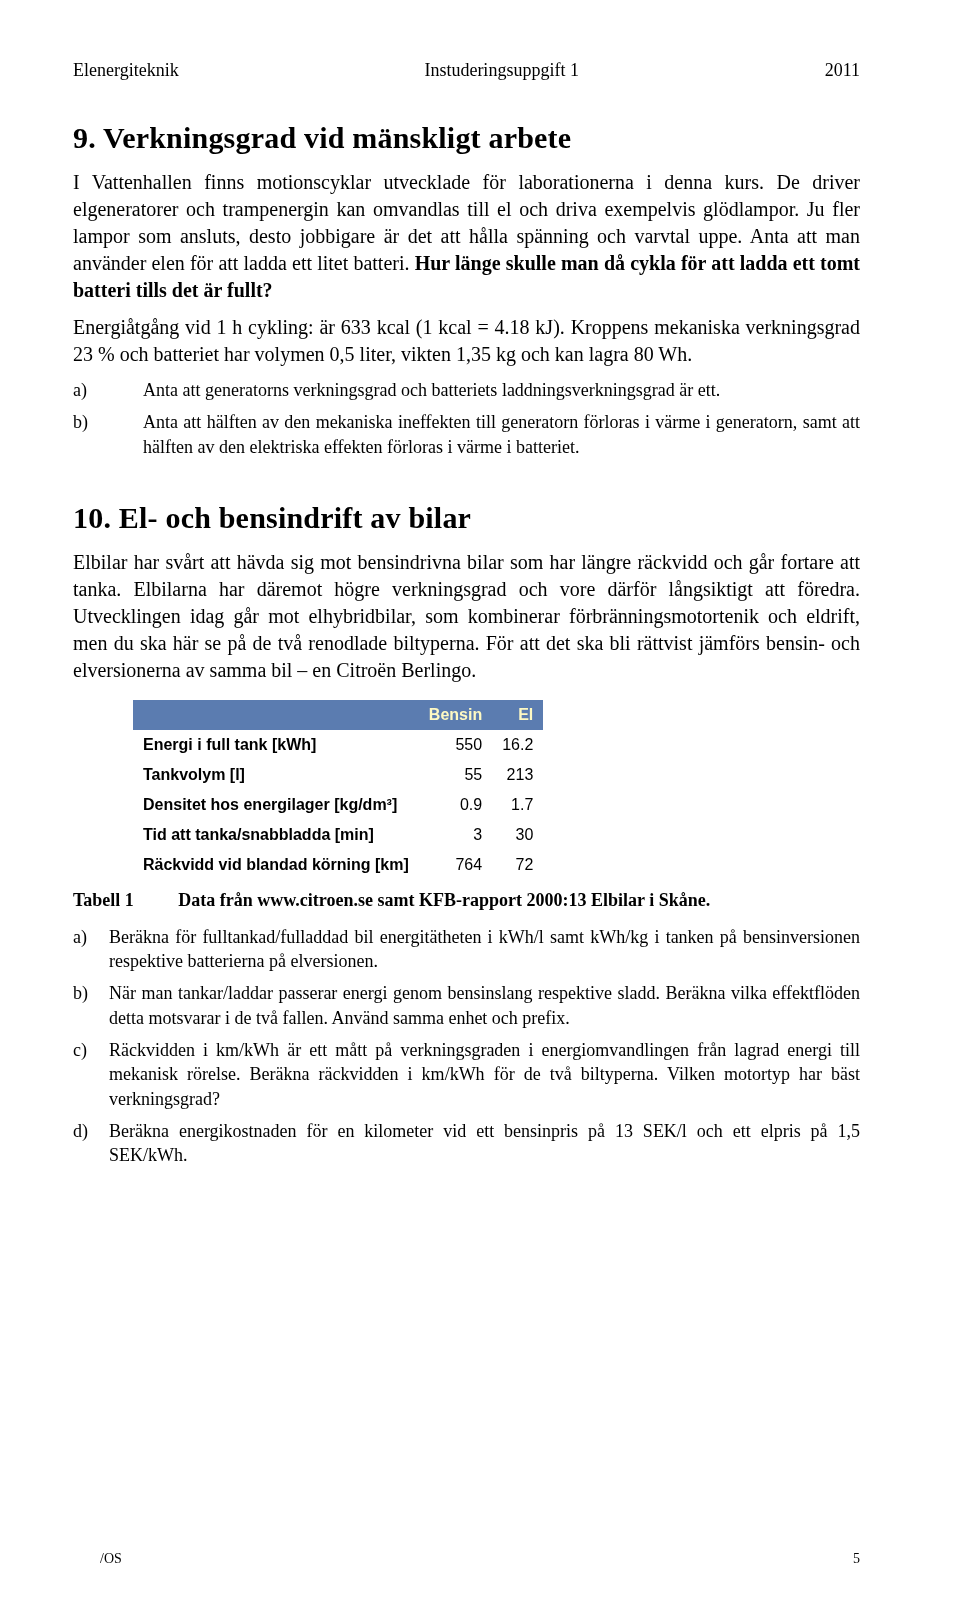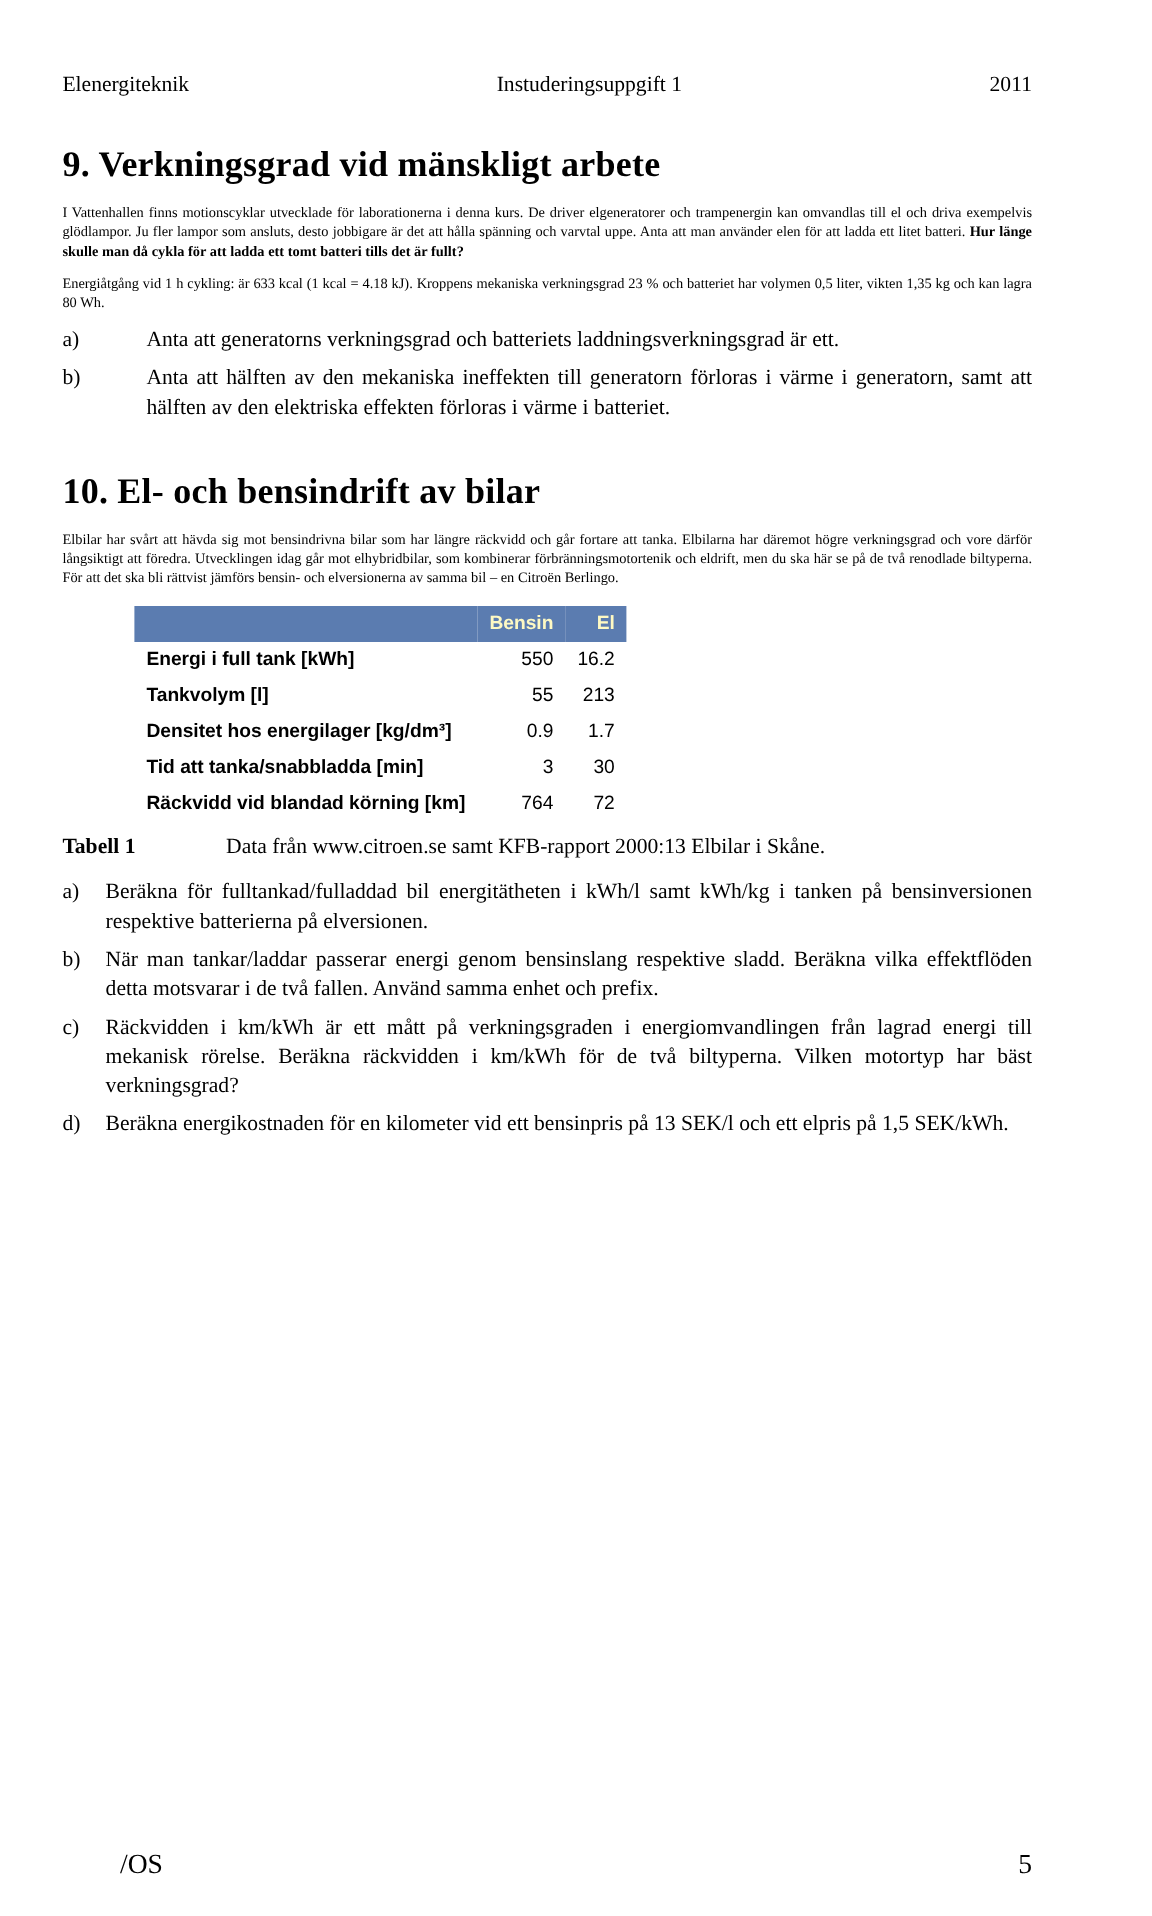--- a/index.html
+++ b/index.html
@@ -6,42 +6,42 @@
     margin: 0;
     padding: 0;
     background: #fff;
     font-family: "Times New Roman", Times, serif;
     color: #000;
   }
   .page {
     width: 960px;
     min-height: 1597px;
     margin: 0 auto;
-    padding: 60px 100px 40px 52px;
+    padding: 60px 100px 40px 73px;
     box-sizing: border-box;
     position: relative;
   }
   .page-header {
     display: flex;
     justify-content: space-between;
     font-size: 18px;
     margin-bottom: 40px;
   }
   h1, h2 {
     font-family: "Times New Roman", Times, serif;
     font-weight: bold;
     margin: 0;
   }
   .section-title {
     font-size: 30px;
     margin-bottom: 14px;
     letter-spacing: 0.2px;
   }
   .para {
-    font-size: 12px;
+    font-size: 20px;
     line-height: 1.35;
     margin: 0 0 10px 0;
     text-align: justify;
   }
   .bold { font-weight: bold; }
   .list {
     list-style: none;
     padding: 0;
     margin: 6px 0 0 0;
   }
@@ -87,30 +87,30 @@
   }
   table.data td.num {
     text-align: right;
     white-space: nowrap;
   }
   .table-caption {
     font-size: 18px;
     margin-top: 6px;
   }
   .table-caption .cap-label { font-weight: bold; margin-right: 40px; }
-  .table-caption .cap-text { font-weight: normal; margin-left: 31px; }
+  .table-caption .cap-text { font-weight: bold; }
 
   .page-footer {
     position: absolute;
     bottom: 30px;
     left: 100px;
     right: 100px;
     display: flex;
     justify-content: space-between;
-    font-size: 23px;
+    font-size: 14px;
   }
   .whitespace { display: inline; }
 </style>
 </head>
 <body>
 
 <div class="page">
 
   <div class="page-header">
     <span>Elenergiteknik</span>

